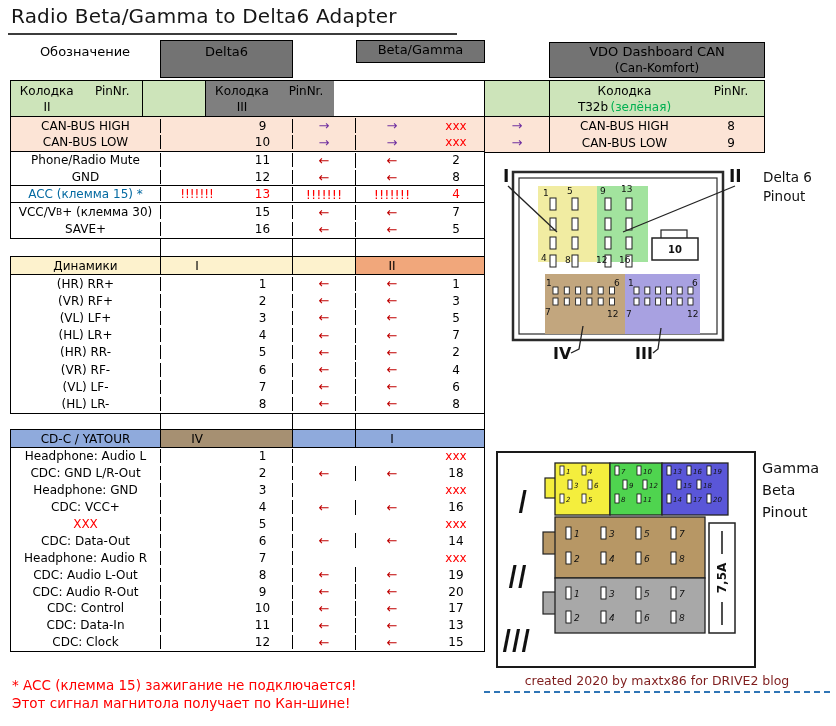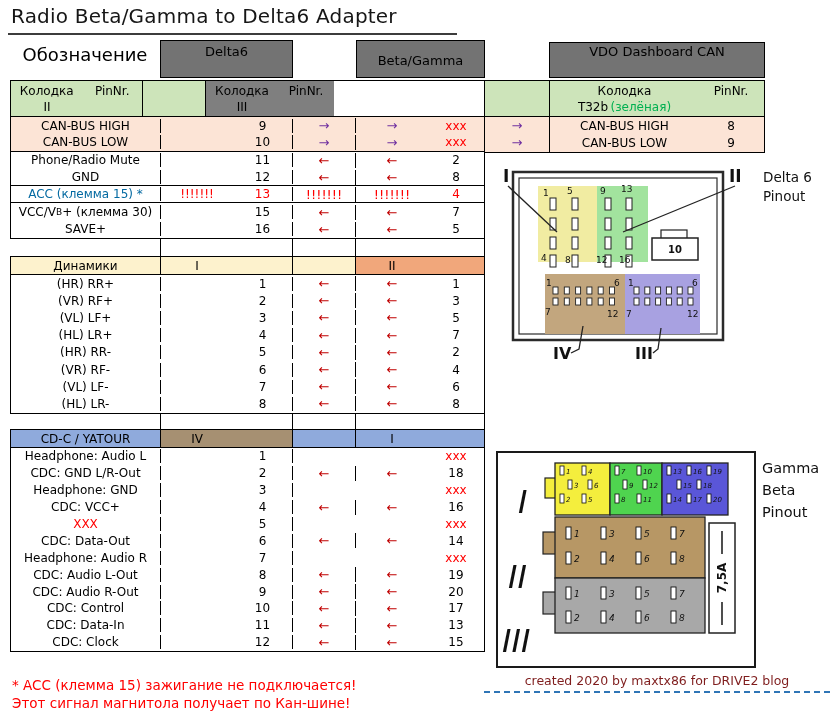--- a/index.html
+++ b/index.html
@@ -4,24 +4,24 @@
 <style>
   html,body{margin:0;padding:0;}
   body{position:relative;width:836px;height:726px;background:#fff;
        font-family:"DejaVu Sans","Liberation Sans",sans-serif;color:#000;overflow:hidden;}
   .abs{position:absolute;box-sizing:border-box;}
   *{box-sizing:border-box;}
 
   .title{position:absolute;left:8px;top:2px;width:449px;font-size:20px;color:#161616;
          padding:2px 0 5px 3px;border-bottom:2px solid #3c3c3c;letter-spacing:.2px;}
 
-  .hdr-label{position:absolute;left:10px;top:44px;width:150px;text-align:center;font-size:18px;}
+  .hdr-label{position:absolute;left:10px;top:44px;width:150px;text-align:center;font-size:13px;}
   .box{position:absolute;border:1px solid #000;text-align:center;font-size:13px;background:#737373;}
   .hdr-delta6{left:160px;top:40px;width:133px;height:38px;padding-top:3px;}
-  .hdr-bg{left:356px;top:40px;width:129px;height:38px;padding-top:12px;}
+  .hdr-bg{left:356px;top:40px;width:129px;height:23px;padding-top:1px;}
   .hdr-vdo{left:549px;top:42px;width:216px;height:36px;padding-top:1px;line-height:16px;}
   .hdr-vdo .sub{font-size:12px;}
 
   .sec{position:absolute;border:1px solid #000;background:#fff;}
   .row{display:flex;}
   .cell{display:flex;align-items:center;justify-content:center;font-size:12px;height:100%;}
   .drow .cell{height:auto;}
   .drow{align-items:center;}
   .p-row{height:17.3px;}
   .s-row{height:17.2px;}
@@ -51,20 +51,21 @@
 </head>
 <body>
 
 <div class="title">Radio Beta/Gamma to Delta6 Adapter</div>
 
 <div class="hdr-label">Обозначение</div>
 <div class="box hdr-delta6">Delta6</div>
 <div class="box hdr-bg">Beta/Gamma</div>
 <div class="box hdr-vdo">
   <div>VDO Dashboard CAN</div>
+  <div class="sub">(Can-Komfort)</div>
 </div>
 
 <div class="sec" id="sec-power" style="left:10px;top:80px;width:475px;">
   <div class="row h-ghdr">
     <div class="cell2 br" style="width:132px;background:#cde4ba">
       <div class="l1">
           <span class="s72">Колодка</span>
           <span class="s60">PinNr.</span>
         </div>
       <div class="l1">

